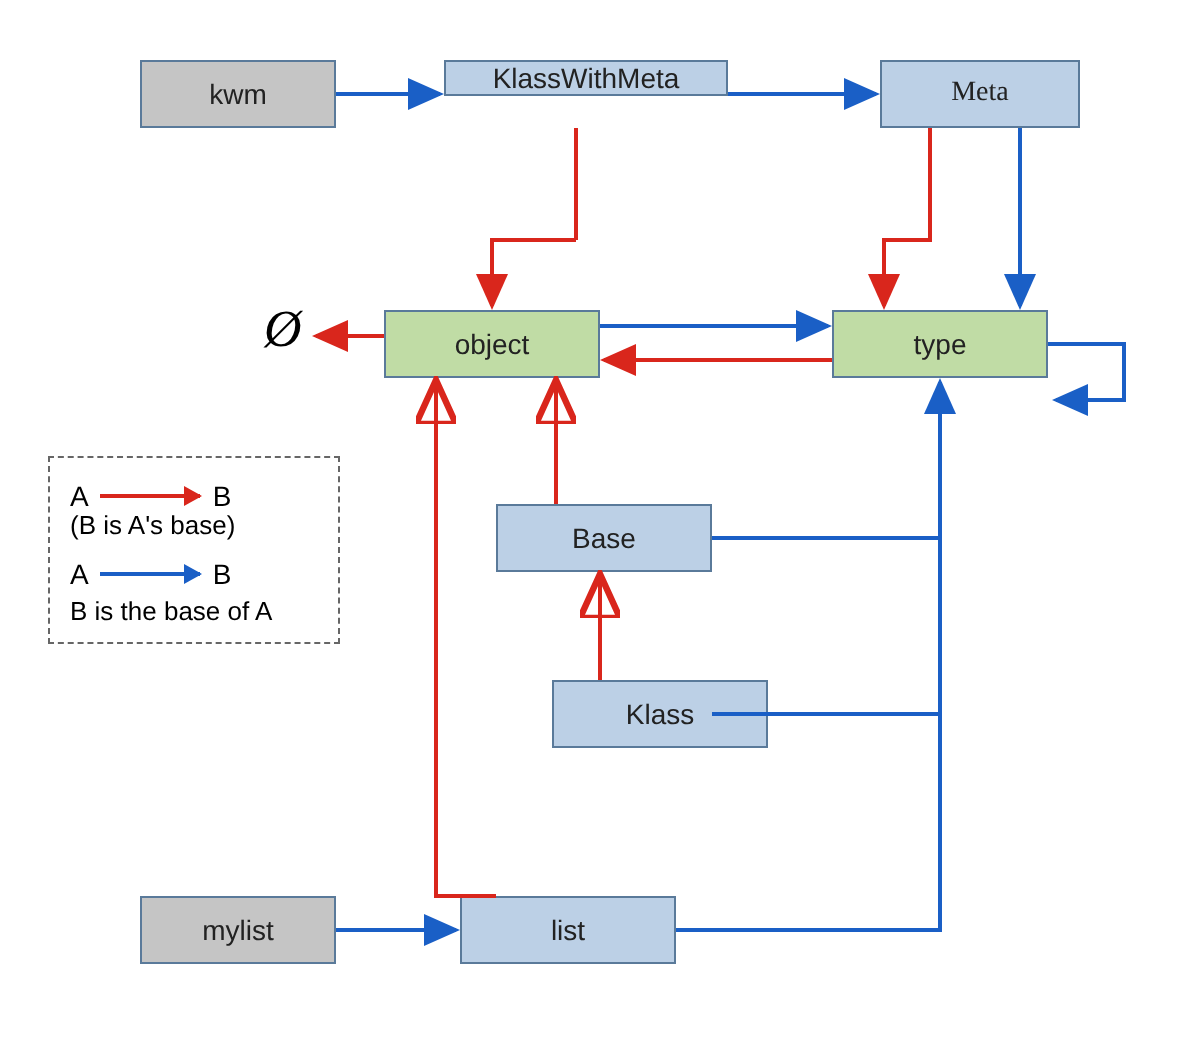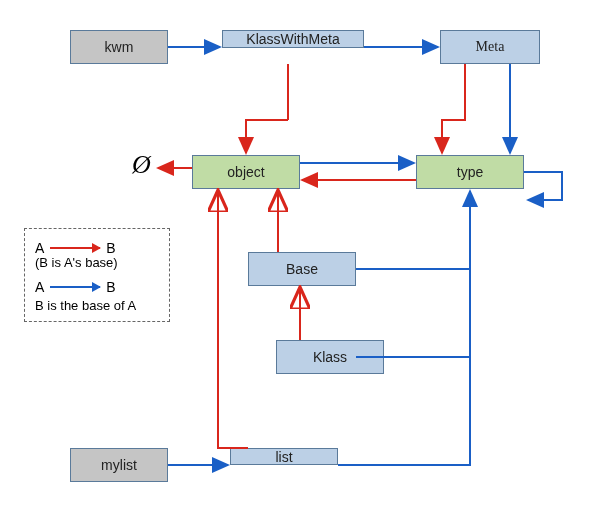--- a/index.html
+++ b/index.html
@@ -80,21 +80,21 @@
 
 <div class="box gray" style="left:70px;  top:30px;  width:98px;  height:34px;">kwm</div>
 <div class="box blue" style="left:222px; top:30px;  width:142px; height:18px;">KlassWithMeta</div>
 <div class="box blue" style="left:440px; top:30px;  width:100px; height:34px;font-family:Liberation Serif, serif;">Meta</div>
 
 <div class="box green" style="left:192px; top:155px; width:108px; height:34px;">object</div>
 <div class="box green" style="left:416px; top:155px; width:108px; height:34px;">type</div>
 
 <div class="box blue" style="left:248px; top:252px; width:108px; height:34px;">Base</div>
 <div class="box blue" style="left:248px; top:340px; width:108px; height:34px;margin-left:28px;">Klass</div>
-<div class="box blue" style="left:230px; top:448px; width:108px; height:17px;">list</div>
+<div class="box blue" style="left:230px; top:448px; width:108px; height:34px;">list</div>
 <div class="box gray" style="left:70px;  top:448px; width:98px;  height:34px;">mylist</div>
 
 <div class="phi" style="left:132px; top:150px;">Ø</div>
 
 <div class="legend" style="left:24px; top:228px; width:146px;">
   <div class="legend-row">
     <span>A</span>
     <span class="legend-arrow red"></span>
     <span>B</span>
   </div>

